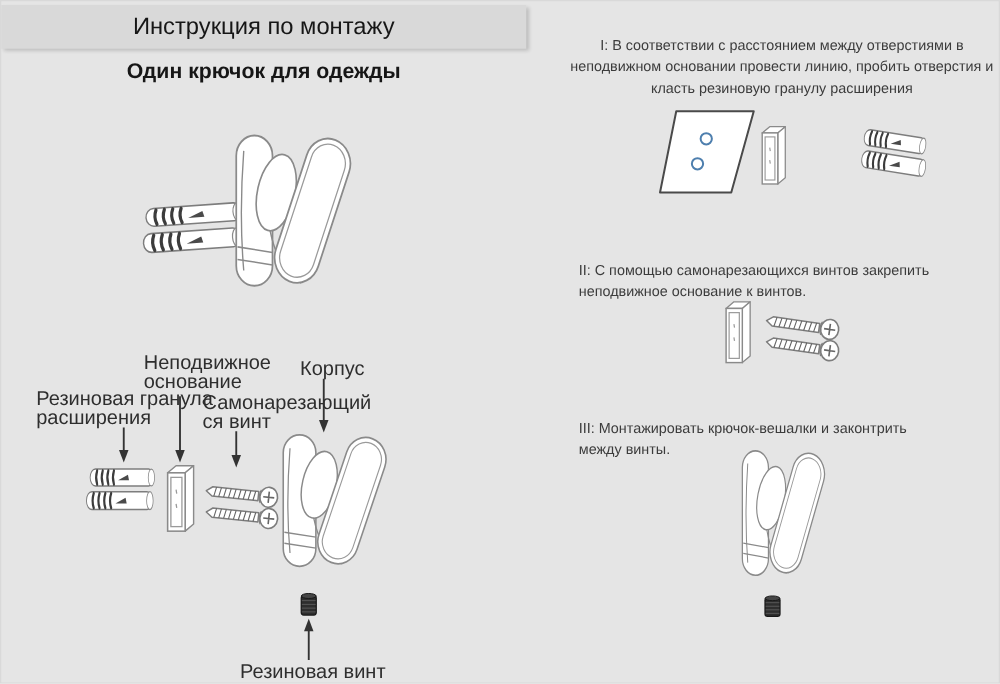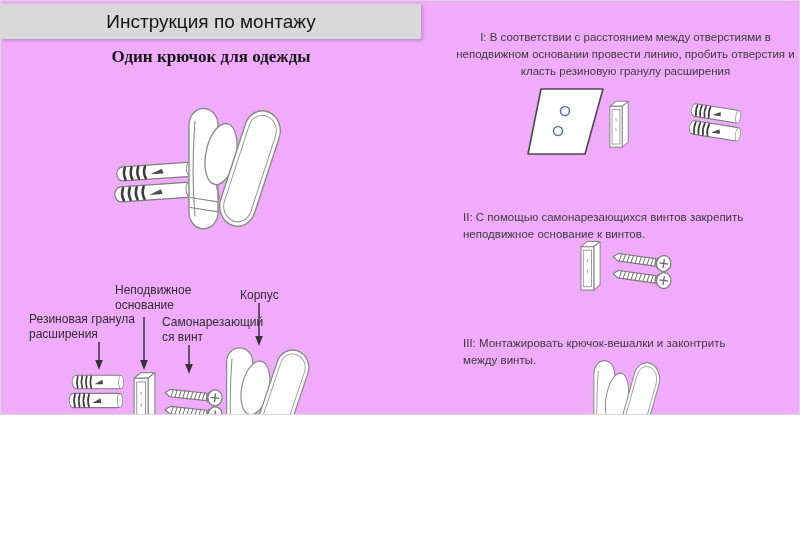--- a/index.html
+++ b/index.html
@@ -1,39 +1,39 @@
 <!DOCTYPE html>
 <html><head>
 <meta charset="utf-8">
 <style>
   html,body{margin:0;padding:0;background:#fff;}
   .page{
     position:relative;
-    width:800px;height:415px;
-    background:#f0abfc;
+    width:800px;height:547px;
+    background:#e5e5e5;
     border:1px solid #d9d9d9;
     box-sizing:border-box;
     font-family:"Liberation Sans", sans-serif;
     color:#3a3a3a;
     overflow:hidden;
   }
   .header-bar{
     position:absolute;left:0;top:3px;width:420px;height:35px;
     background:#d9d9d9;
     box-shadow:2px 2px 3px rgba(0,0,0,0.18);
     display:flex;align-items:center;justify-content:center;
   }
   .header-title{font-size:19px;color:#161616;}
   .subtitle{
     position:absolute;left:0;top:46px;width:420px;
-    text-align:center;font-size:17px;font-weight:bold;color:#161616;font-family:Liberation Serif, serif;
+    text-align:center;font-size:17px;font-weight:bold;color:#161616;
   }
   .illus{position:absolute;overflow:visible;}
   .part-label{
-    position:absolute;font-size:12px;line-height:15px;color:#2e2e2e;
+    position:absolute;font-size:16px;line-height:15px;color:#2e2e2e;
     white-space:pre-line;
   }
   .step-text{
     position:absolute;font-size:11.5px;line-height:17px;color:#3c3c3c;margin-top:20px;
   }
   .step-text.centered{text-align:center;}
   svg{display:block;}
 </style>
 </head>
 <body>

